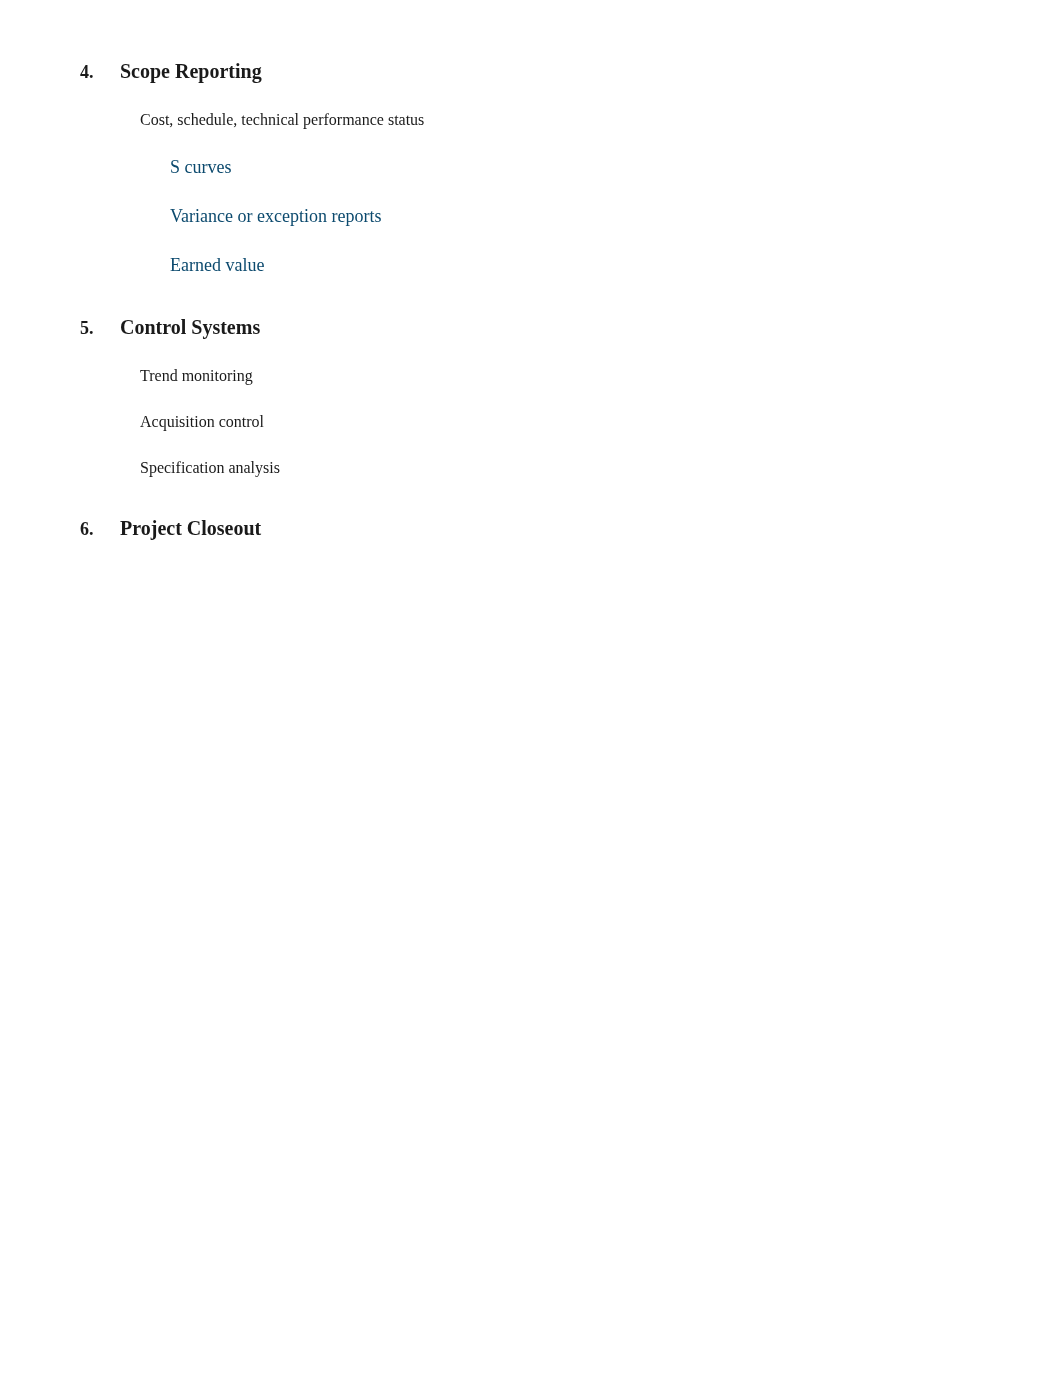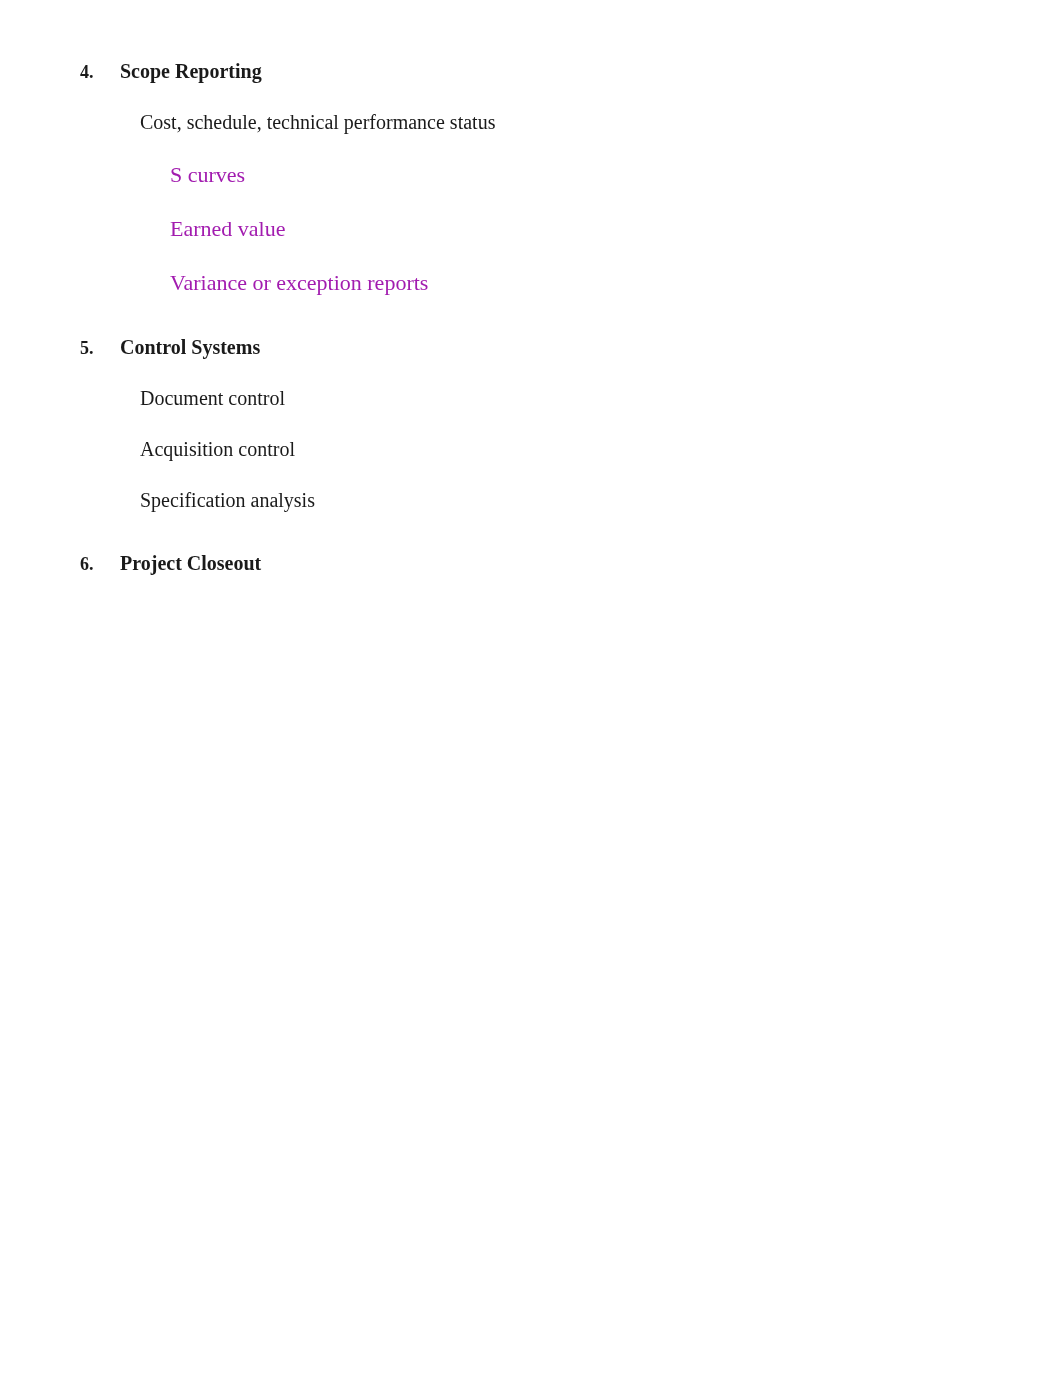--- a/index.html
+++ b/index.html
@@ -39,65 +39,65 @@
       font-weight: bold;
       font-size: 20px;
     }
 
     .section-body {
       padding-left: 60px;
     }
 
     .item {
       margin-bottom: 28px;
-      font-size: 20px;
+      font-size: 16px;
       color: #1a1a1a;
     }
 
     .sub-item {
       padding-left: 30px;
       margin-bottom: 28px;
-      font-size: 22px;
-      color: #a21caf;
+      font-size: 18px;
+      color: #0c4a6e;
     }
   </style>
 </head>
 <body>
 
 <div>
 
   <div class="section">
     <div class="section-header">
       <span class="section-number">4.</span>
       <span class="section-title">Scope Reporting</span>
     </div>
     <div class="section-body">
       <div class="item">
         <span>Cost, schedule, technical performance status</span>
       </div>
       <div class="sub-item">
         <span>S curves</span>
       </div>
       <div class="sub-item">
-        <span>Earned value</span>
+        <span>Variance or exception reports</span>
       </div>
       <div class="sub-item">
-        <span>Variance or exception reports</span>
+        <span>Earned value</span>
       </div>
     </div>
   </div>
 
   <div class="section">
     <div class="section-header">
       <span class="section-number">5.</span>
       <span class="section-title">Control Systems</span>
     </div>
     <div class="section-body">
       <div class="item">
-        <span>Document control</span>
+        <span>Trend monitoring</span>
       </div>
       <div class="item">
         <span>Acquisition control</span>
       </div>
       <div class="item">
         <span>Specification analysis</span>
       </div>
     </div>
   </div>
 

